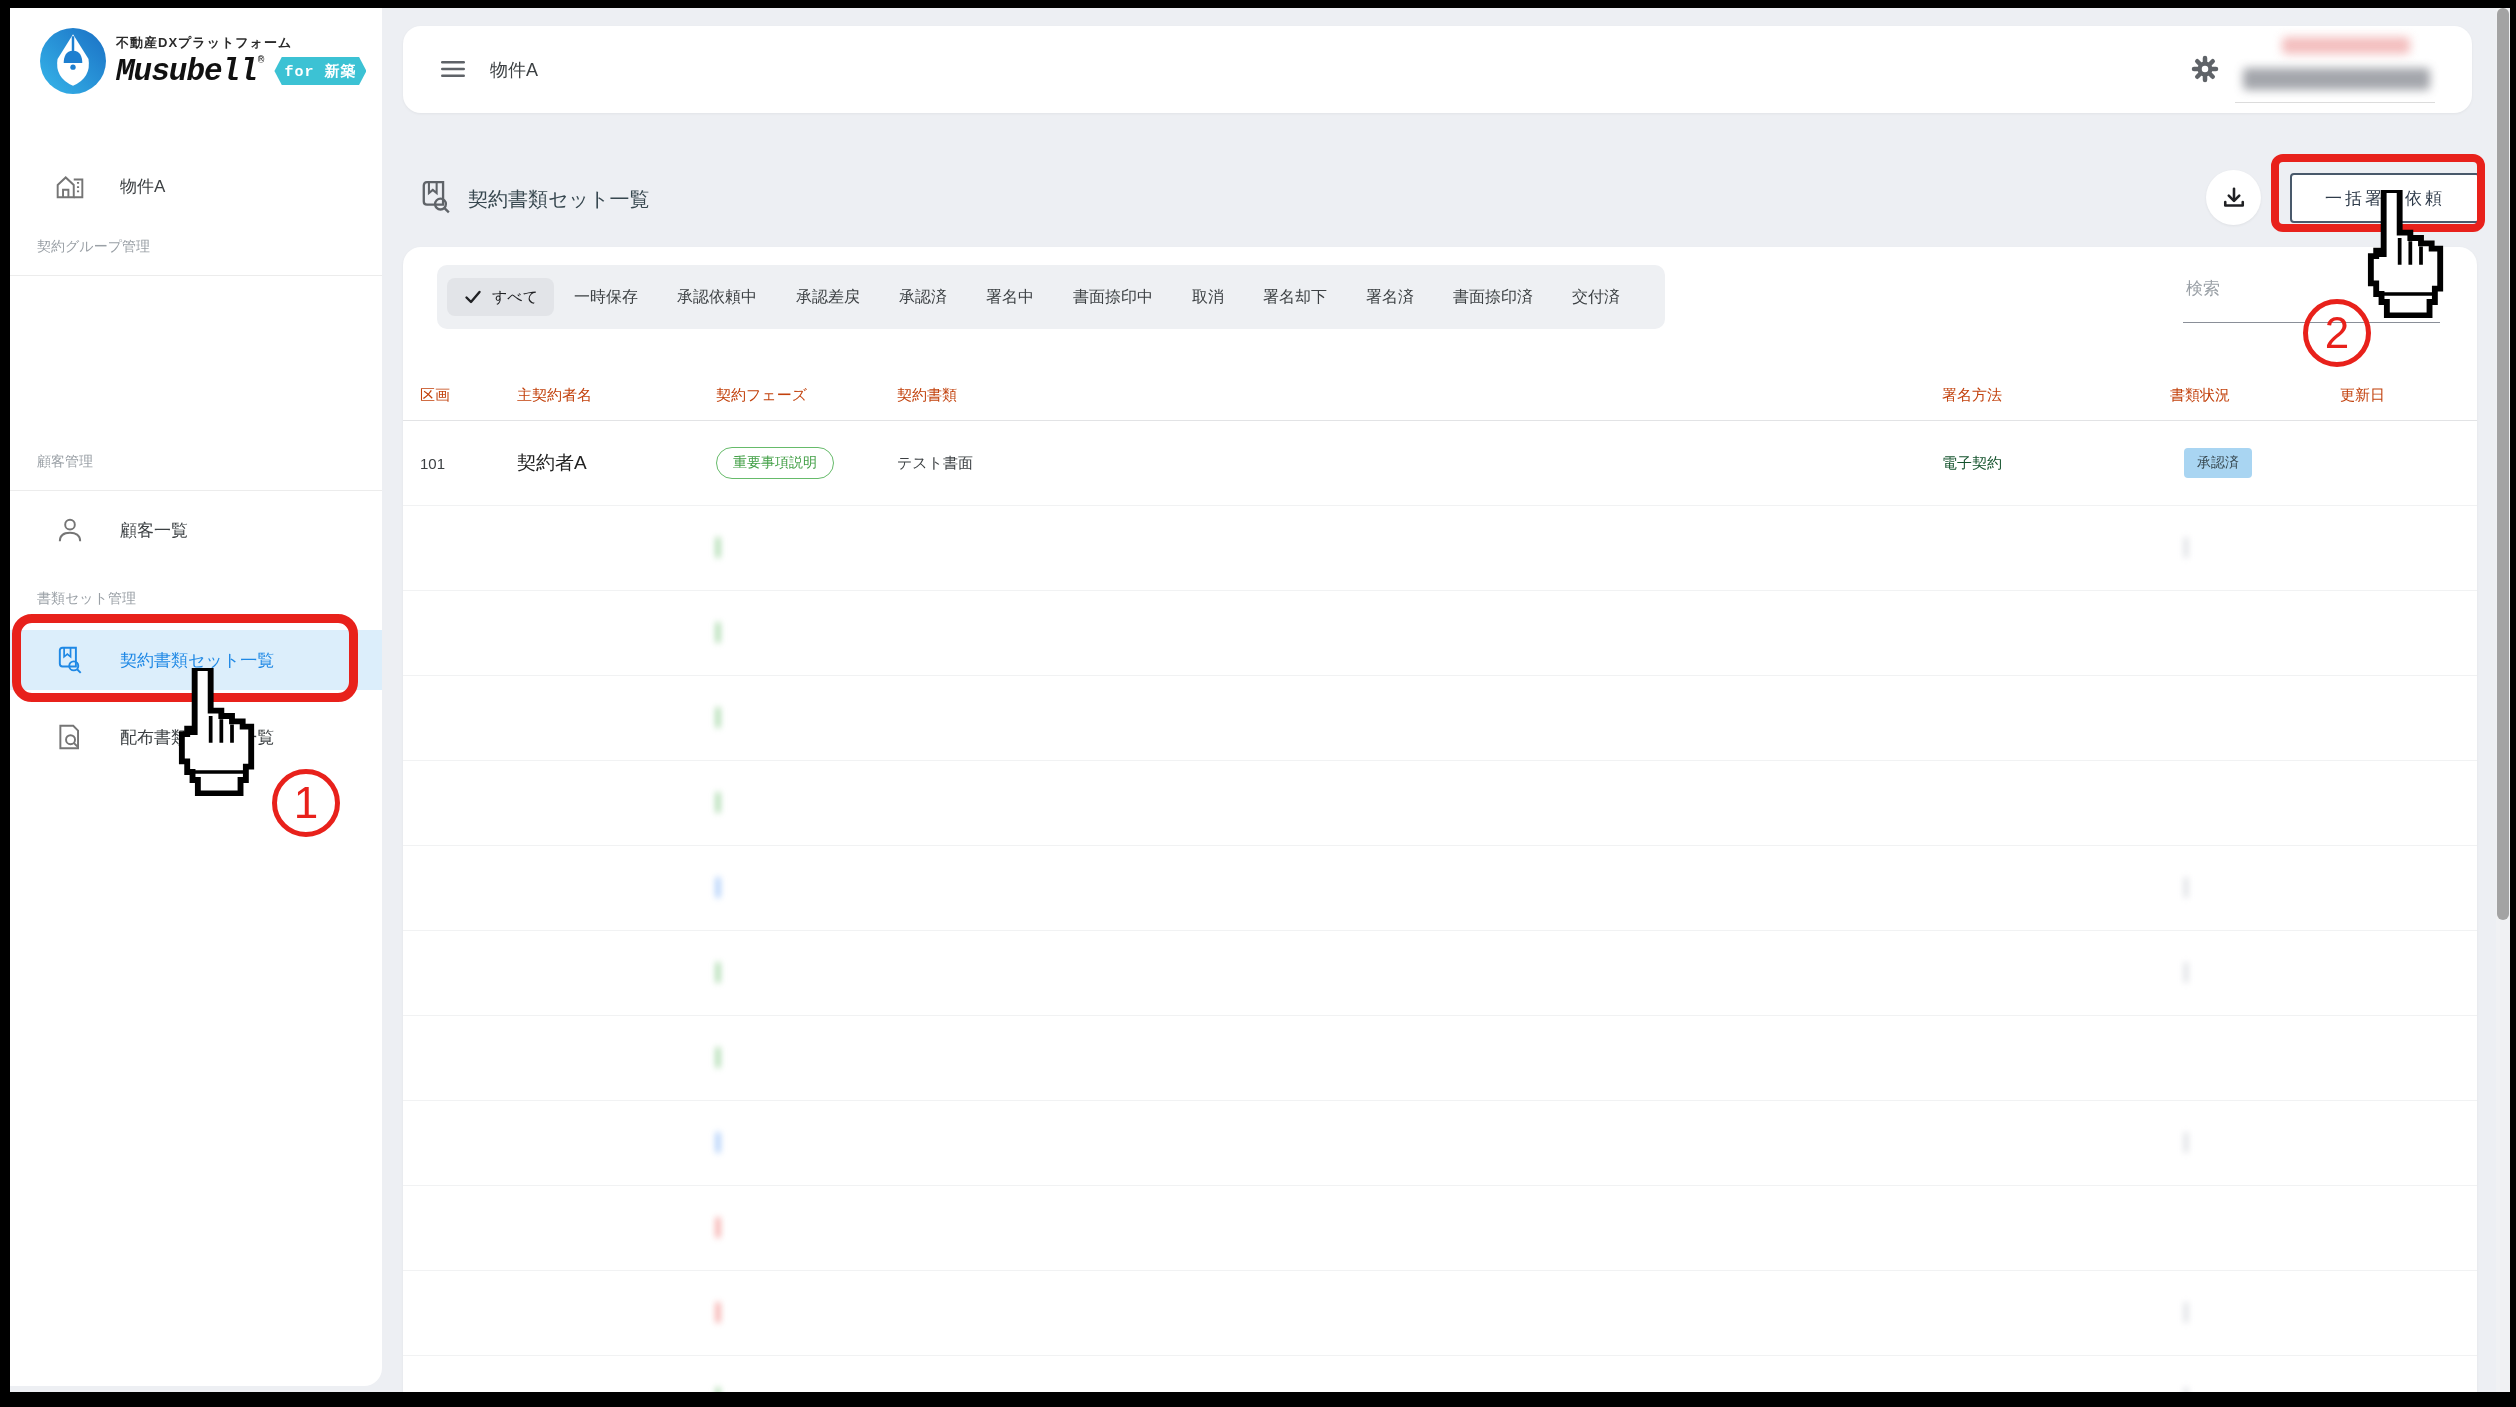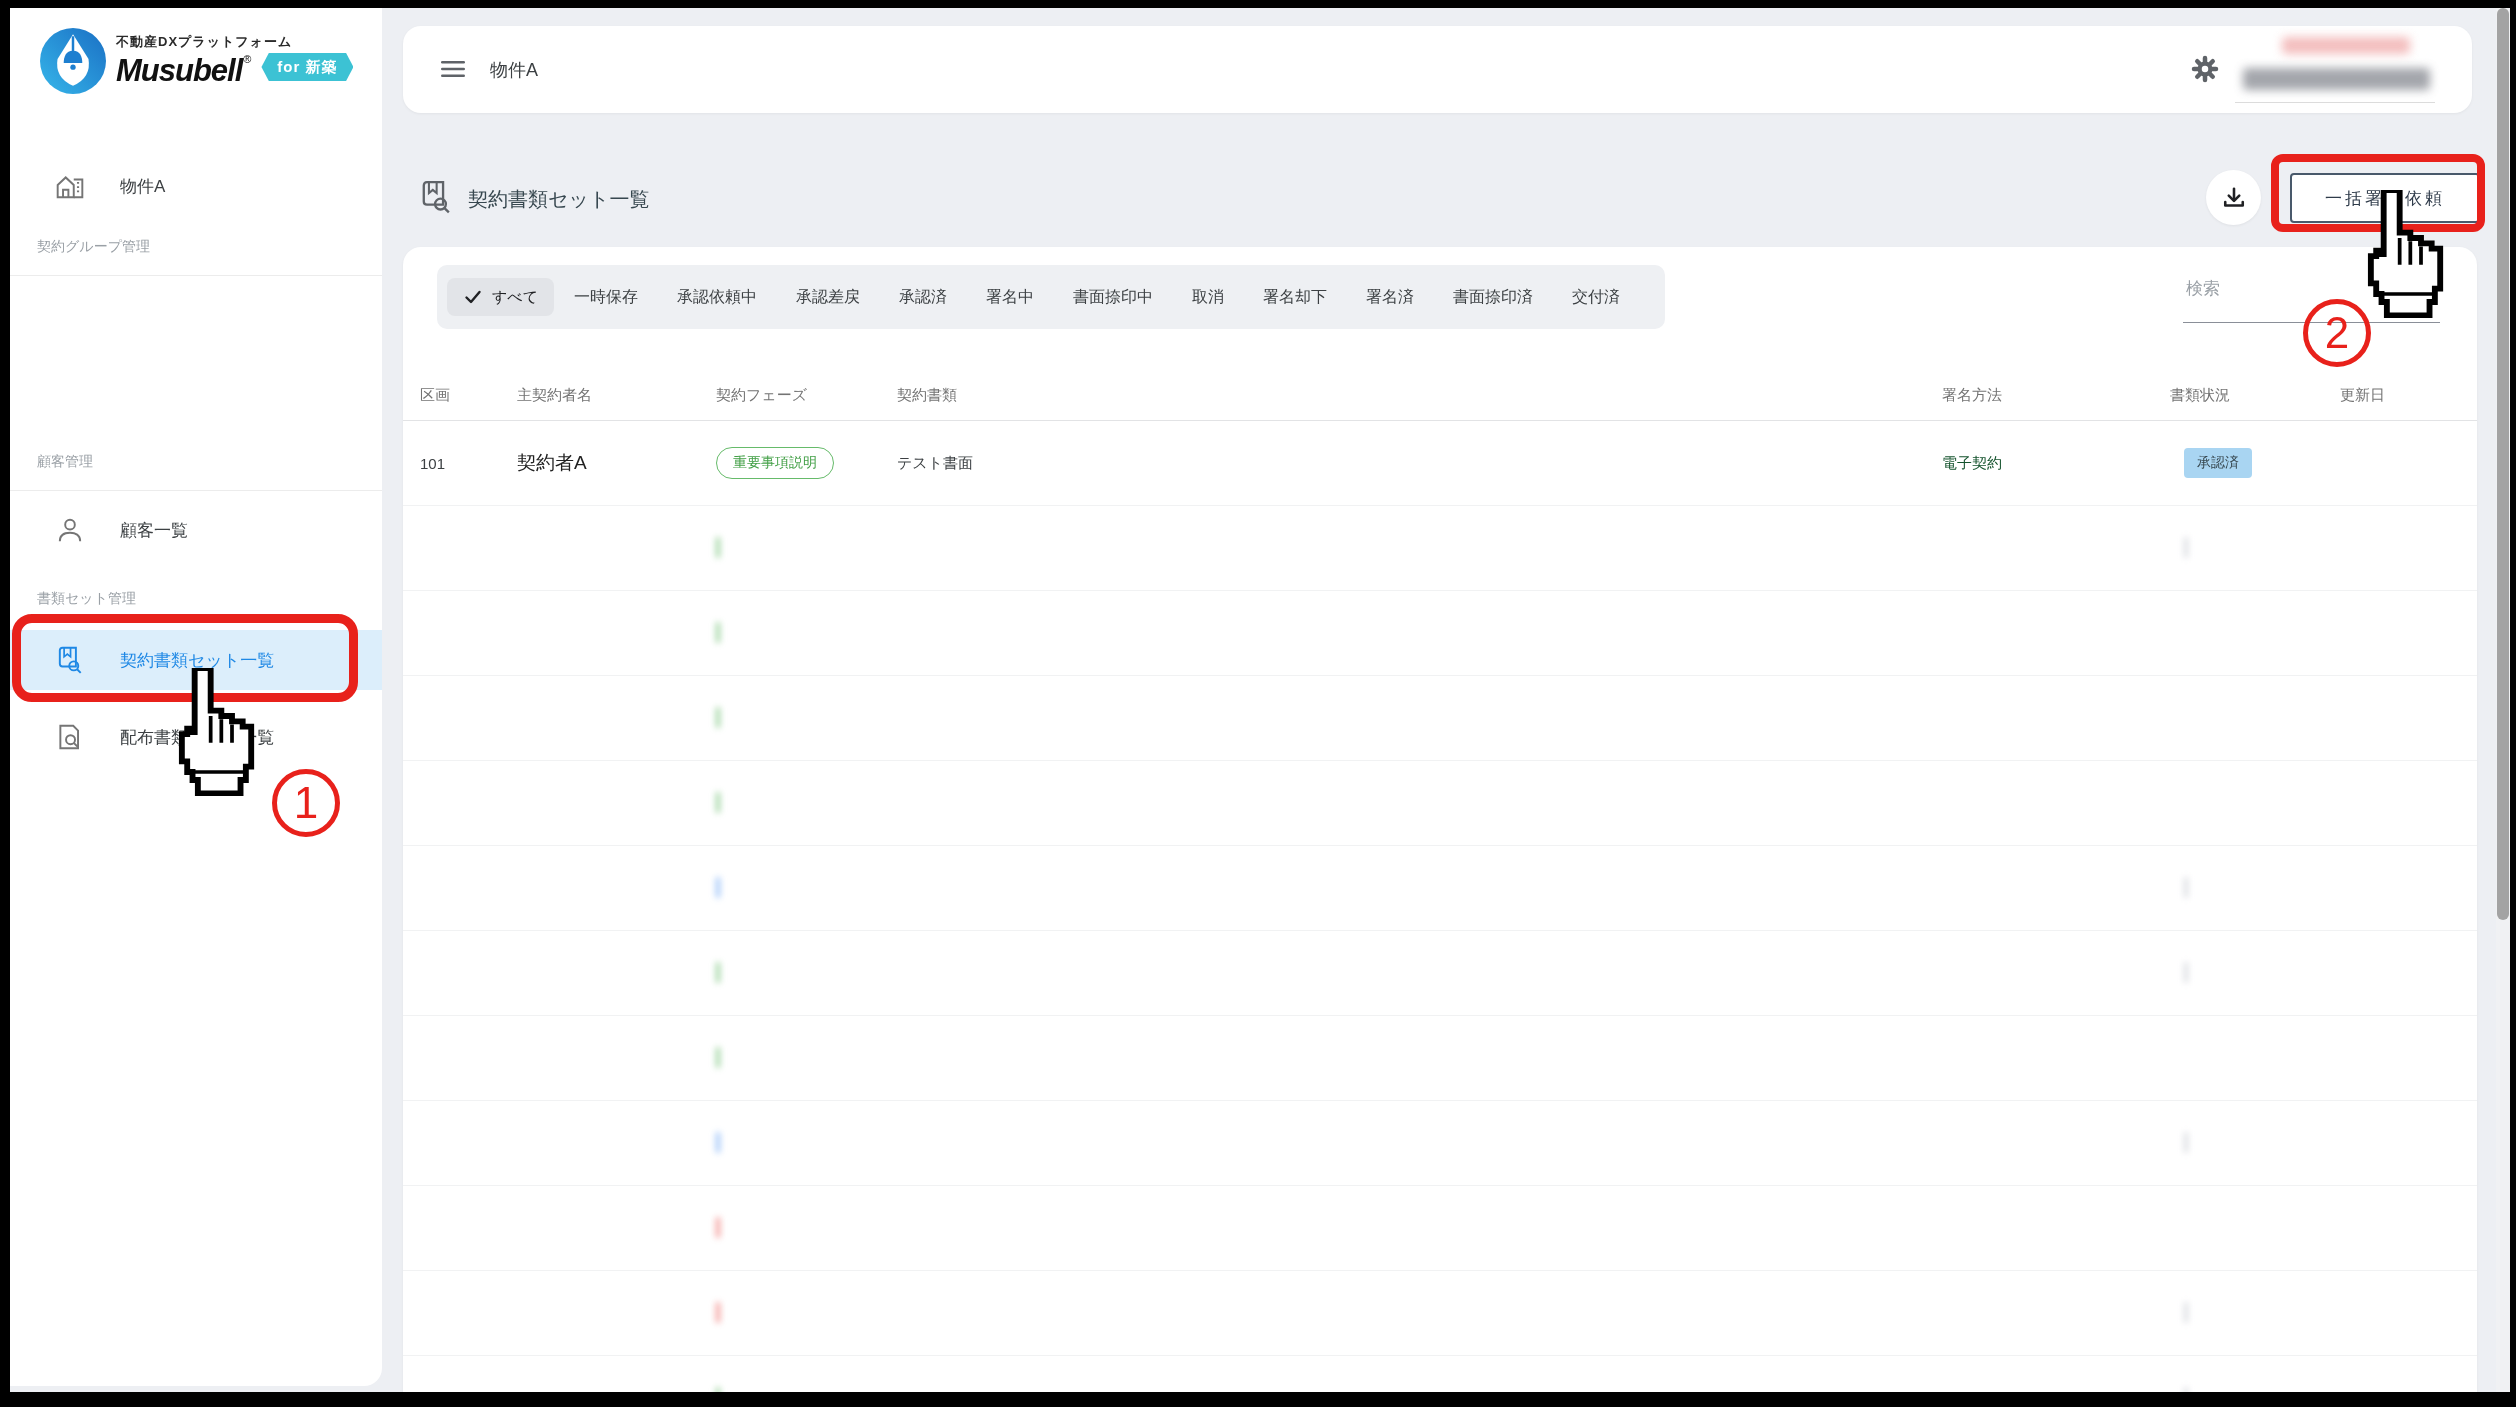--- a/index.html
+++ b/index.html
@@ -14,21 +14,21 @@
   }
   
   .sidebar{
     position:absolute;left:0;top:0;width:372px;height:calc(100% - 6px);
     background:#fff;border-bottom-right-radius:18px;
   }
   .logo{position:absolute;left:30px;top:20px;display:flex;align-items:center;}
   .logo-circle{width:66px;height:66px;}
   .logo-text{margin-left:10px;}
   .logo-platform{font-size:13px;color:#2b2b2b;letter-spacing:1px;font-weight:bold;}
-  .logo-name-row{display:flex;margin-top:2px;}
+  .logo-name-row{display:flex;align-items:center;margin-top:2px;font-family:Liberation Mono, monospace;}
   .logo-name{font-size:31px;font-weight:800;font-style:italic;color:#111;letter-spacing:-1px;}
   .logo-reg{font-size:11px;color:#111;vertical-align:top;margin-left:1px;align-self:flex-start;}
   .edition-badge{
     margin-left:10px;width:92px;height:28px;background:#3cc2d4;color:#fff;
     font-size:15px;font-weight:bold;display:flex;align-items:center;justify-content:center;
     clip-path:polygon(8% 0,92% 0,100% 50%,92% 100%,8% 100%,0 50%);letter-spacing:1px;
   }
   .side-item{position:absolute;left:0;width:372px;height:60px;display:flex;align-items:center;cursor:pointer;}
   .side-item .s-icon{position:absolute;left:45px;width:30px;height:30px;}
   .side-item .s-label{position:absolute;left:110px;font-size:17px;color:#3c4043;}
@@ -74,21 +74,21 @@
   }
   .chip .chk{width:20px;height:20px;margin-right:9px;}
   .chip-label{font-size:15px;color:#202124;}
   .tabs{display:flex;gap:39px;margin-left:20px;}
   .tab{font-size:16px;color:#3c4043;cursor:pointer;white-space:nowrap;}
   .search-wrap{position:absolute;left:1780px;top:26px;width:257px;height:50px;cursor:text;}
   .search-label{position:absolute;left:3px;top:4px;font-size:17px;color:#9aa0a6;}
   .search-underline{position:absolute;left:0;bottom:0;width:257px;height:1px;background:#8a8f98;}
   
   .thead{position:absolute;top:125px;left:0;width:100%;height:48px;}
-  .th{position:absolute;top:14px;font-size:15px;color:#737373;}
+  .th{position:absolute;top:14px;font-size:15px;color:#c2410c;}
   .header-divider{position:absolute;top:173px;left:0;width:100%;height:1px;background:#e2e3e5;}
   .rows{position:absolute;top:174px;left:0;width:100%;}
   .row{position:relative;width:100%;height:84px;border-bottom:1px solid #f1f2f3;cursor:pointer;}
   .cell{position:absolute;top:50%;transform:translateY(-50%);}
   .c-kukaku{left:17px;font-size:15px;color:#3c4043;}
   .c-name{left:114px;font-size:19px;color:#212121;}
   .c-phase{left:313px;}
   .c-doc{left:494px;font-size:15px;color:#3c4043;}
   .c-method{left:1539px;font-size:15px;color:#14532d;}
   .c-status{left:1781px;}

